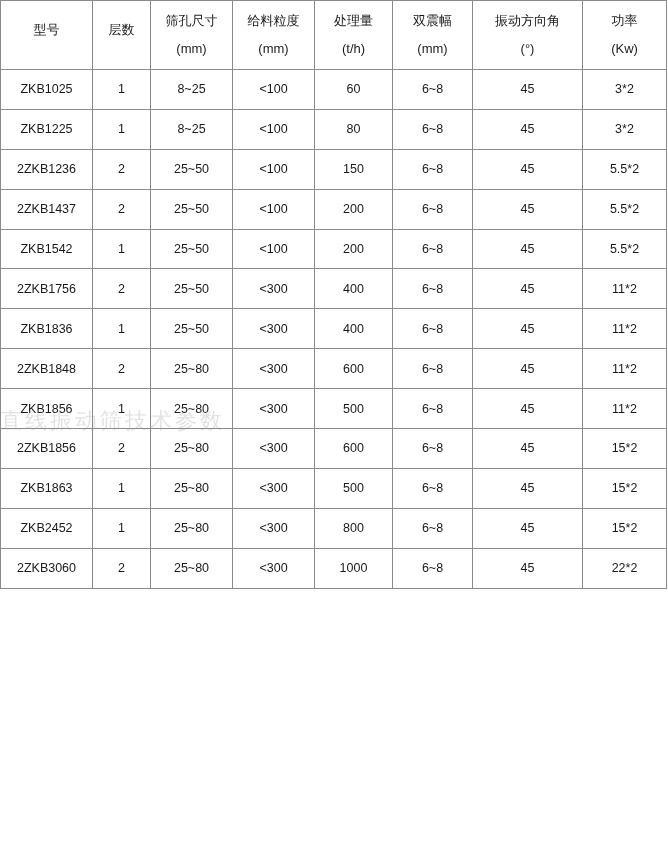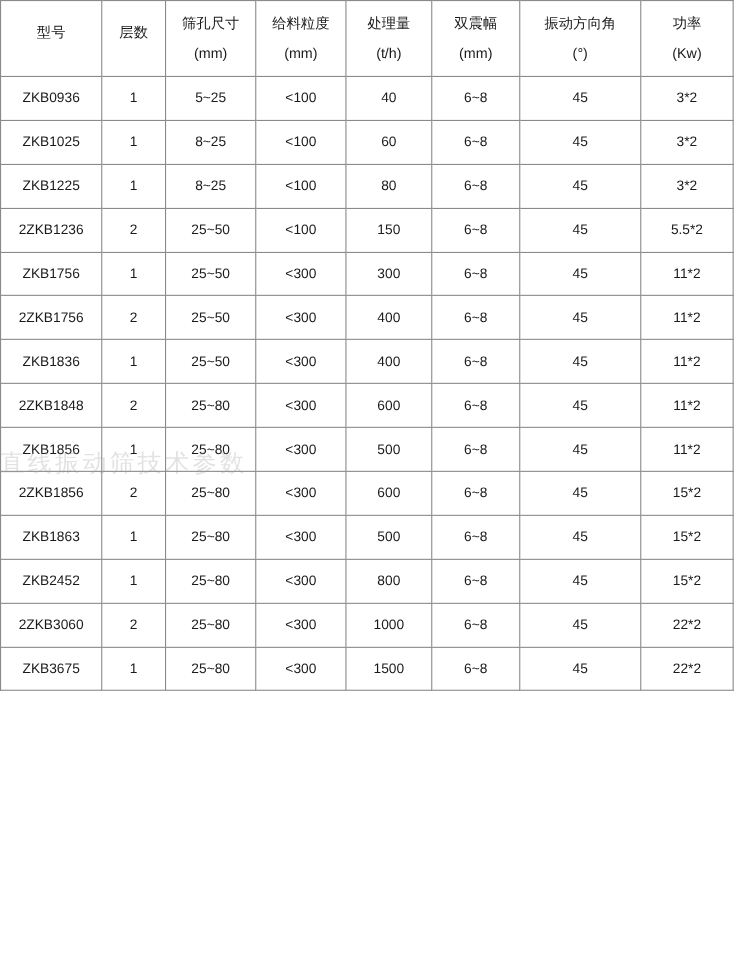--- a/index.html
+++ b/index.html
@@ -114,68 +114,68 @@
         <span class="hdr-unit">(°)</span>
       </td>
       <td>
         <span class="hdr-main">功率</span>
         <span class="hdr-unit">(Kw)</span>
       </td>
     </tr>
   </thead>
   <tbody>
     <tr>
-      <td>ZKB0936</td>
-      <td>1</td>
-      <td>5~25</td>
-      <td>&lt;100</td>
-      <td>40</td>
+      <td>ZKB1025</td>
+      <td>1</td>
+      <td>8~25</td>
+      <td>&lt;100</td>
+      <td>60</td>
       <td>6~8</td>
       <td>45</td>
       <td>3*2</td>
     </tr>
     <tr>
-      <td>ZKB1025</td>
+      <td>ZKB1225</td>
       <td>1</td>
       <td>8~25</td>
       <td>&lt;100</td>
-      <td>60</td>
+      <td>80</td>
       <td>6~8</td>
       <td>45</td>
       <td>3*2</td>
     </tr>
     <tr>
-      <td>ZKB1225</td>
-      <td>1</td>
-      <td>8~25</td>
-      <td>&lt;100</td>
-      <td>80</td>
-      <td>6~8</td>
-      <td>45</td>
-      <td>3*2</td>
-    </tr>
-    <tr>
       <td>2ZKB1236</td>
       <td>2</td>
       <td>25~50</td>
       <td>&lt;100</td>
       <td>150</td>
       <td>6~8</td>
       <td>45</td>
       <td>5.5*2</td>
     </tr>
     <tr>
-      <td>ZKB1756</td>
-      <td>1</td>
-      <td>25~50</td>
-      <td>&lt;300</td>
-      <td>300</td>
-      <td>6~8</td>
-      <td>45</td>
-      <td>11*2</td>
+      <td>2ZKB1437</td>
+      <td>2</td>
+      <td>25~50</td>
+      <td>&lt;100</td>
+      <td>200</td>
+      <td>6~8</td>
+      <td>45</td>
+      <td>5.5*2</td>
+    </tr>
+    <tr>
+      <td>ZKB1542</td>
+      <td>1</td>
+      <td>25~50</td>
+      <td>&lt;100</td>
+      <td>200</td>
+      <td>6~8</td>
+      <td>45</td>
+      <td>5.5*2</td>
     </tr>
     <tr>
       <td>2ZKB1756</td>
       <td>2</td>
       <td>25~50</td>
       <td>&lt;300</td>
       <td>400</td>
       <td>6~8</td>
       <td>45</td>
       <td>11*2</td>
@@ -239,28 +239,18 @@
       <td>6~8</td>
       <td>45</td>
       <td>15*2</td>
     </tr>
     <tr>
       <td>2ZKB3060</td>
       <td>2</td>
       <td>25~80</td>
       <td>&lt;300</td>
       <td>1000</td>
-      <td>6~8</td>
-      <td>45</td>
-      <td>22*2</td>
-    </tr>
-    <tr>
-      <td>ZKB3675</td>
-      <td>1</td>
-      <td>25~80</td>
-      <td>&lt;300</td>
-      <td>1500</td>
       <td>6~8</td>
       <td>45</td>
       <td>22*2</td>
     </tr>
   </tbody>
 </table>
 
 </body></html>

